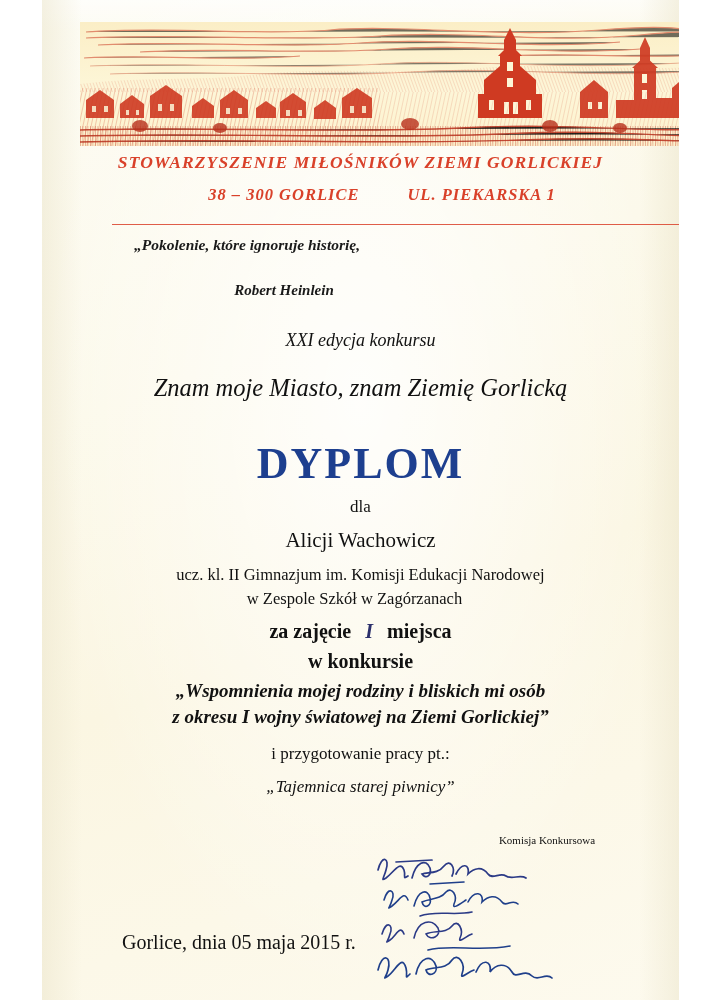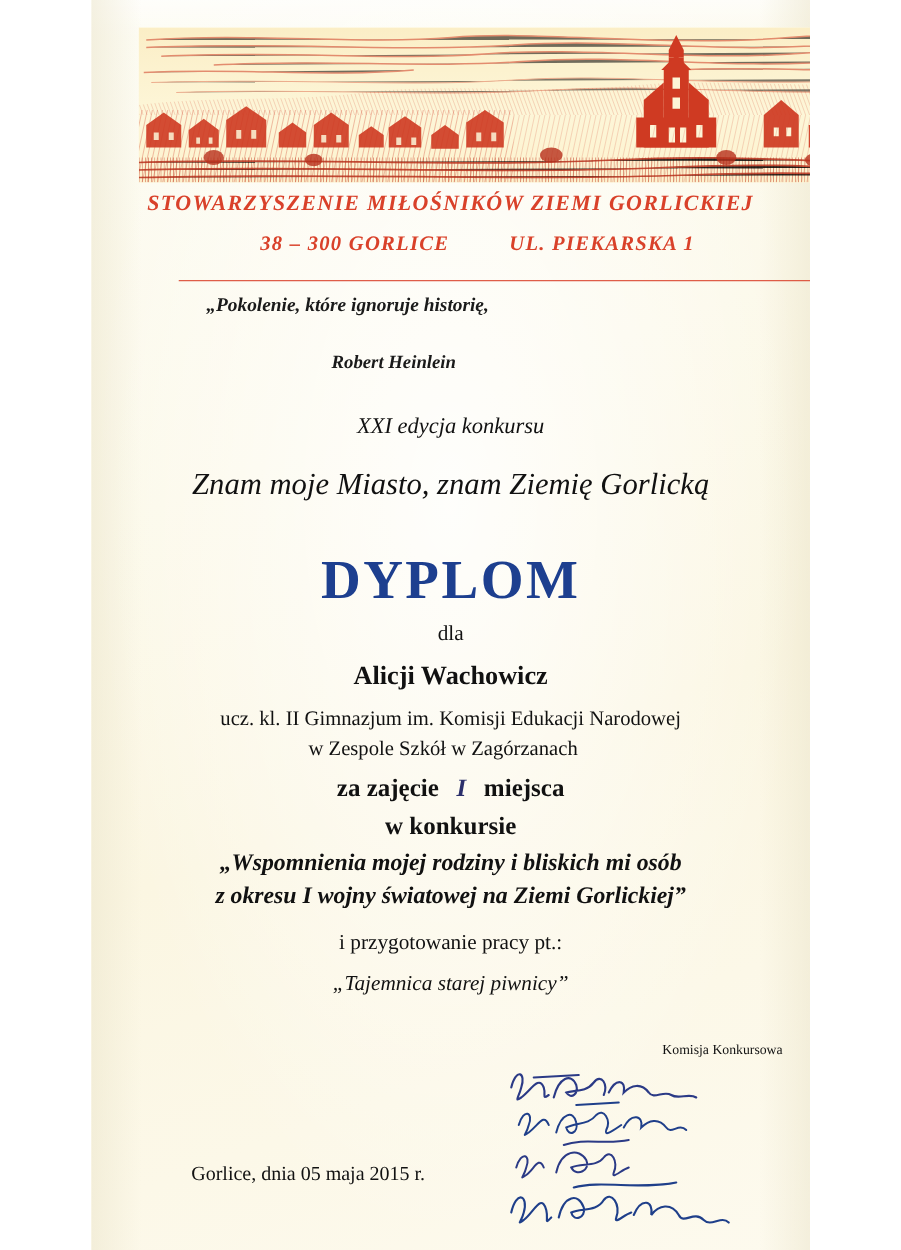--- a/index.html
+++ b/index.html
@@ -5,21 +5,21 @@
   html, body {
     margin: 0;
     padding: 0;
     background: #ffffff;
   }
   body {
     font-family: "Liberation Serif", serif;
   }
   .page {
     position: relative;
-    width: 575px;
+    width: 637px;
     height: 1000px;
     margin: 0 auto;
     background: linear-gradient(160deg, #fdfcf4 0%, #fcf9ea 35%, #fbf6e2 60%, #fdfaee 100%);
     overflow: hidden;
     box-sizing: border-box;
   }
   
   .paper-shade {
     position: absolute;
     inset: 0;
@@ -144,21 +144,21 @@
     text-align: center;
     font-size: 17px;
     color: #111;
   }
   .recipient {
     position: absolute;
     left: 0; right: 0;
     top: 528px;
     text-align: center;
     font-size: 21px;
-    font-weight: bold;
+    font-weight: normal;
     color: #111;
   }
   .school1 {
     position: absolute;
     left: 0; right: 0;
     top: 565px;
     text-align: center;
     font-size: 16.5px;
     color: #111;
   }
@@ -257,21 +257,21 @@
     top: 848px;
     width: 300px;
     height: 140px;
   }
   .signatures svg { display: block; }
 
   .date {
     position: absolute;
     left: 80px;
     top: 931px;
-    font-size: 16px;
+    font-size: 20px;
     color: #111;
   }
 </style>
 </head>
 <body>
 
 <div class="page">
   <div class="paper-shade"></div>
 
   <div class="engraving">

